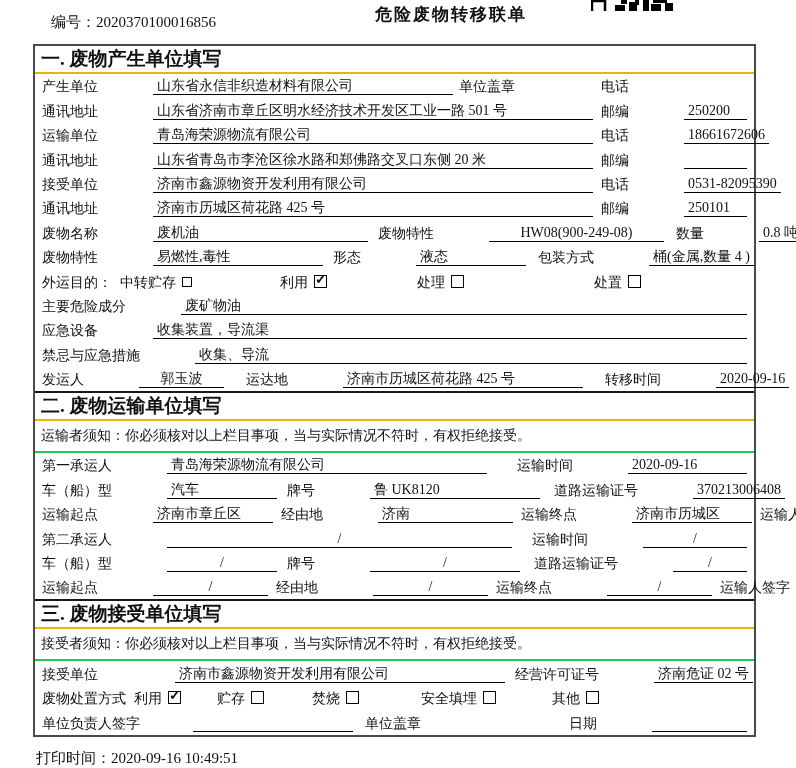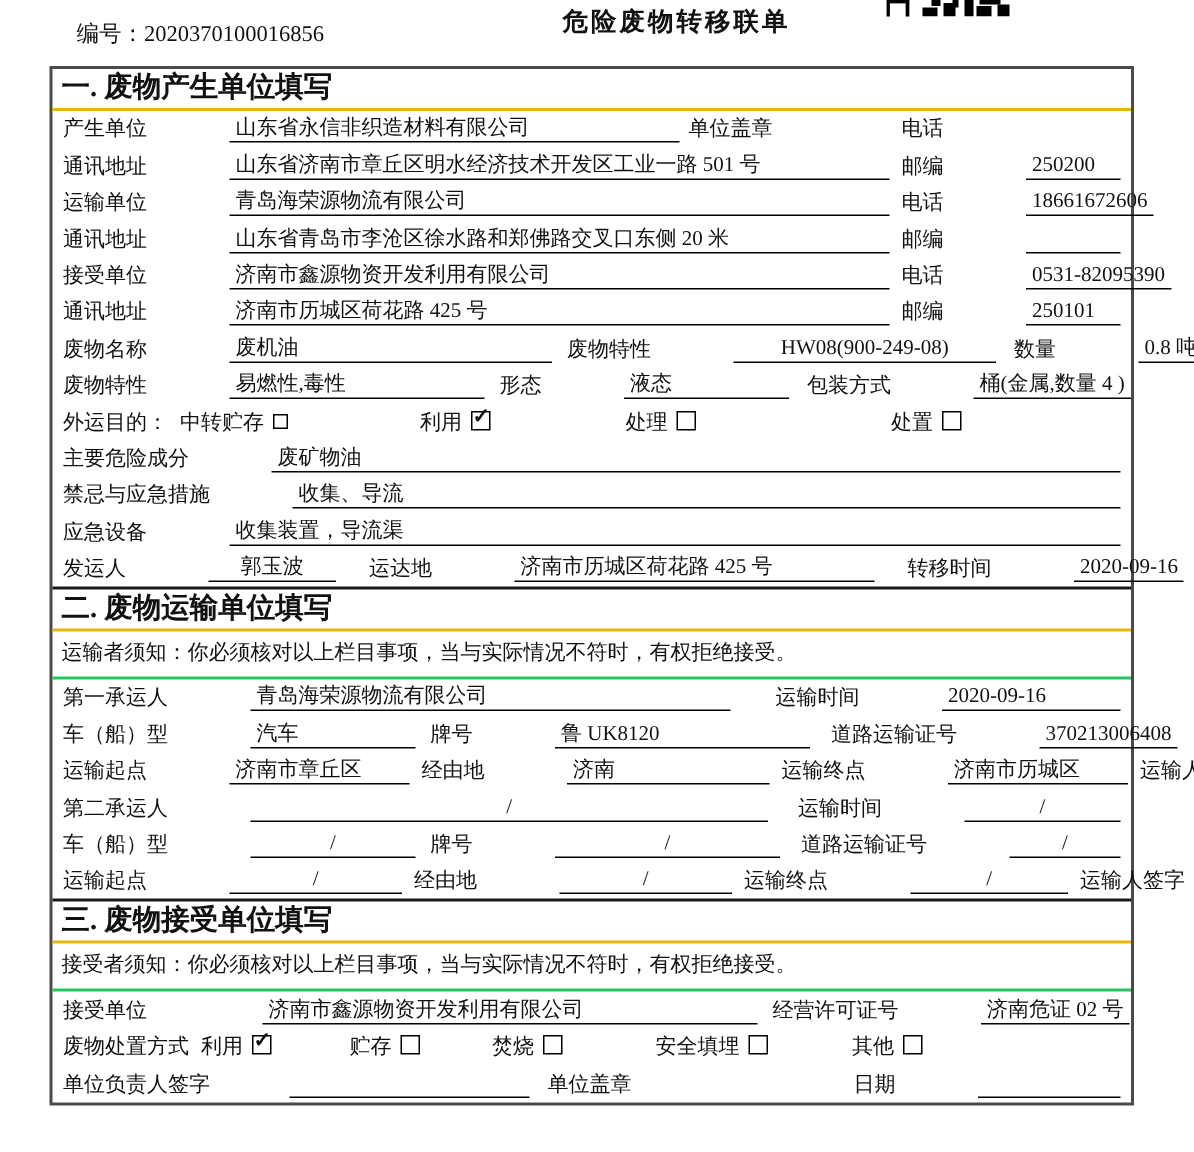--- a/index.html
+++ b/index.html
@@ -143,27 +143,27 @@
       <span class="cbgroup" style="margin-left:90px"><span>处理</span><span class="cb"></span></span>
       <span class="cbgroup" style="margin-left:130px"><span>处置</span><span class="cb"></span></span>
     </div>
 
     <div class="row">
       <span class="lbl">主要危险成分</span>
       <span class="val fill">废矿物油</span>
     </div>
 
     <div class="row">
+      <span class="lbl">应急设备</span>
+      <span class="val fill">收集装置，导流渠</span>
+    </div>
+
+    <div class="row">
       <span class="lbl">禁忌与应急措施</span>
       <span class="val fill">收集、导流</span>
-    </div>
-
-    <div class="row">
-      <span class="lbl">应急设备</span>
-      <span class="val fill">收集装置，导流渠</span>
     </div>
 
     <div class="row">
       <span class="lbl">发运人</span>
       <span class="val ctr" style="width:85px">郭玉波</span>
       <span class="lbl" style="margin-left:22px">运达地</span>
       <span class="val" style="width:240px">济南市历城区荷花路 425 号</span>
       <span class="lbl" style="margin-left:22px">转移时间</span>
       <span class="val fill">2020-09-16</span>
     </div>
@@ -232,31 +232,32 @@
       <span class="lbl" style="margin-right:30px">接受单位</span>
       <span class="val" style="width:330px">济南市鑫源物资开发利用有限公司</span>
       <span class="lbl" style="margin-left:10px">经营许可证号</span>
       <span class="val fill">济南危证 02 号</span>
     </div>
 
 
     <div class="row">
       <span class="lbl">废物处置方式</span>
       <span class="cbgroup"><span>利用</span><span class="cb checked"></span></span>
-      <span class="cbgroup" style="margin-left:52px"><span>贮存</span><span class="cb"></span></span>
+      <span class="cbgroup" style="margin-left:36px"><span>贮存</span><span class="cb"></span></span>
       <span class="cbgroup" style="margin-left:48px"><span>焚烧</span><span class="cb"></span></span>
       <span class="cbgroup" style="margin-left:62px"><span>安全填埋</span><span class="cb"></span></span>
       <span class="cbgroup" style="margin-left:56px"><span>其他</span><span class="cb"></span></span>
     </div>
 
     <div class="row">
       <span class="lbl">单位负责人签字</span>
       <span class="val" style="width:160px;margin-left:45px"></span>
       <span class="plain" style="margin-left:12px">单位盖章</span>
       <span class="lbl" style="margin-left:140px">日期</span>
       <span class="val fill"></span>
     </div>
 
   </div>
 
+  <div class="print-line"><span>打印时间：</span><span>2020-09-16 10:49:51</span></div>
 
   <div class="page-edge"></div>
 </div>
 
 </body></html>

